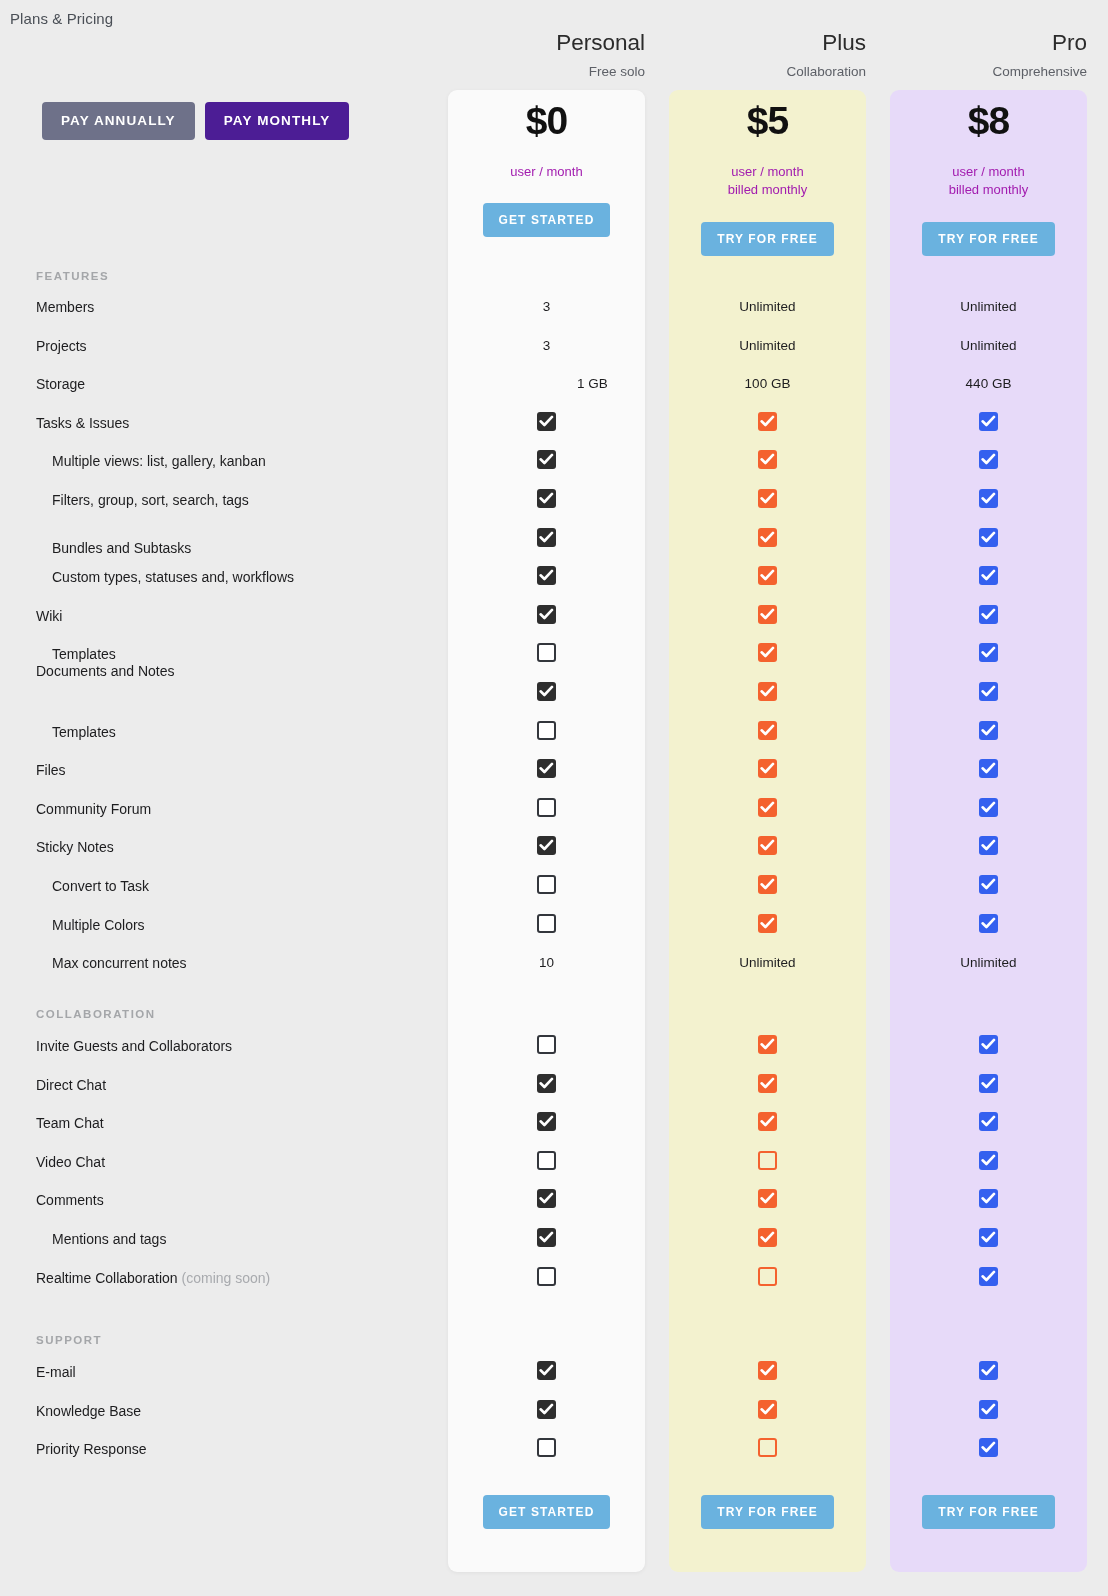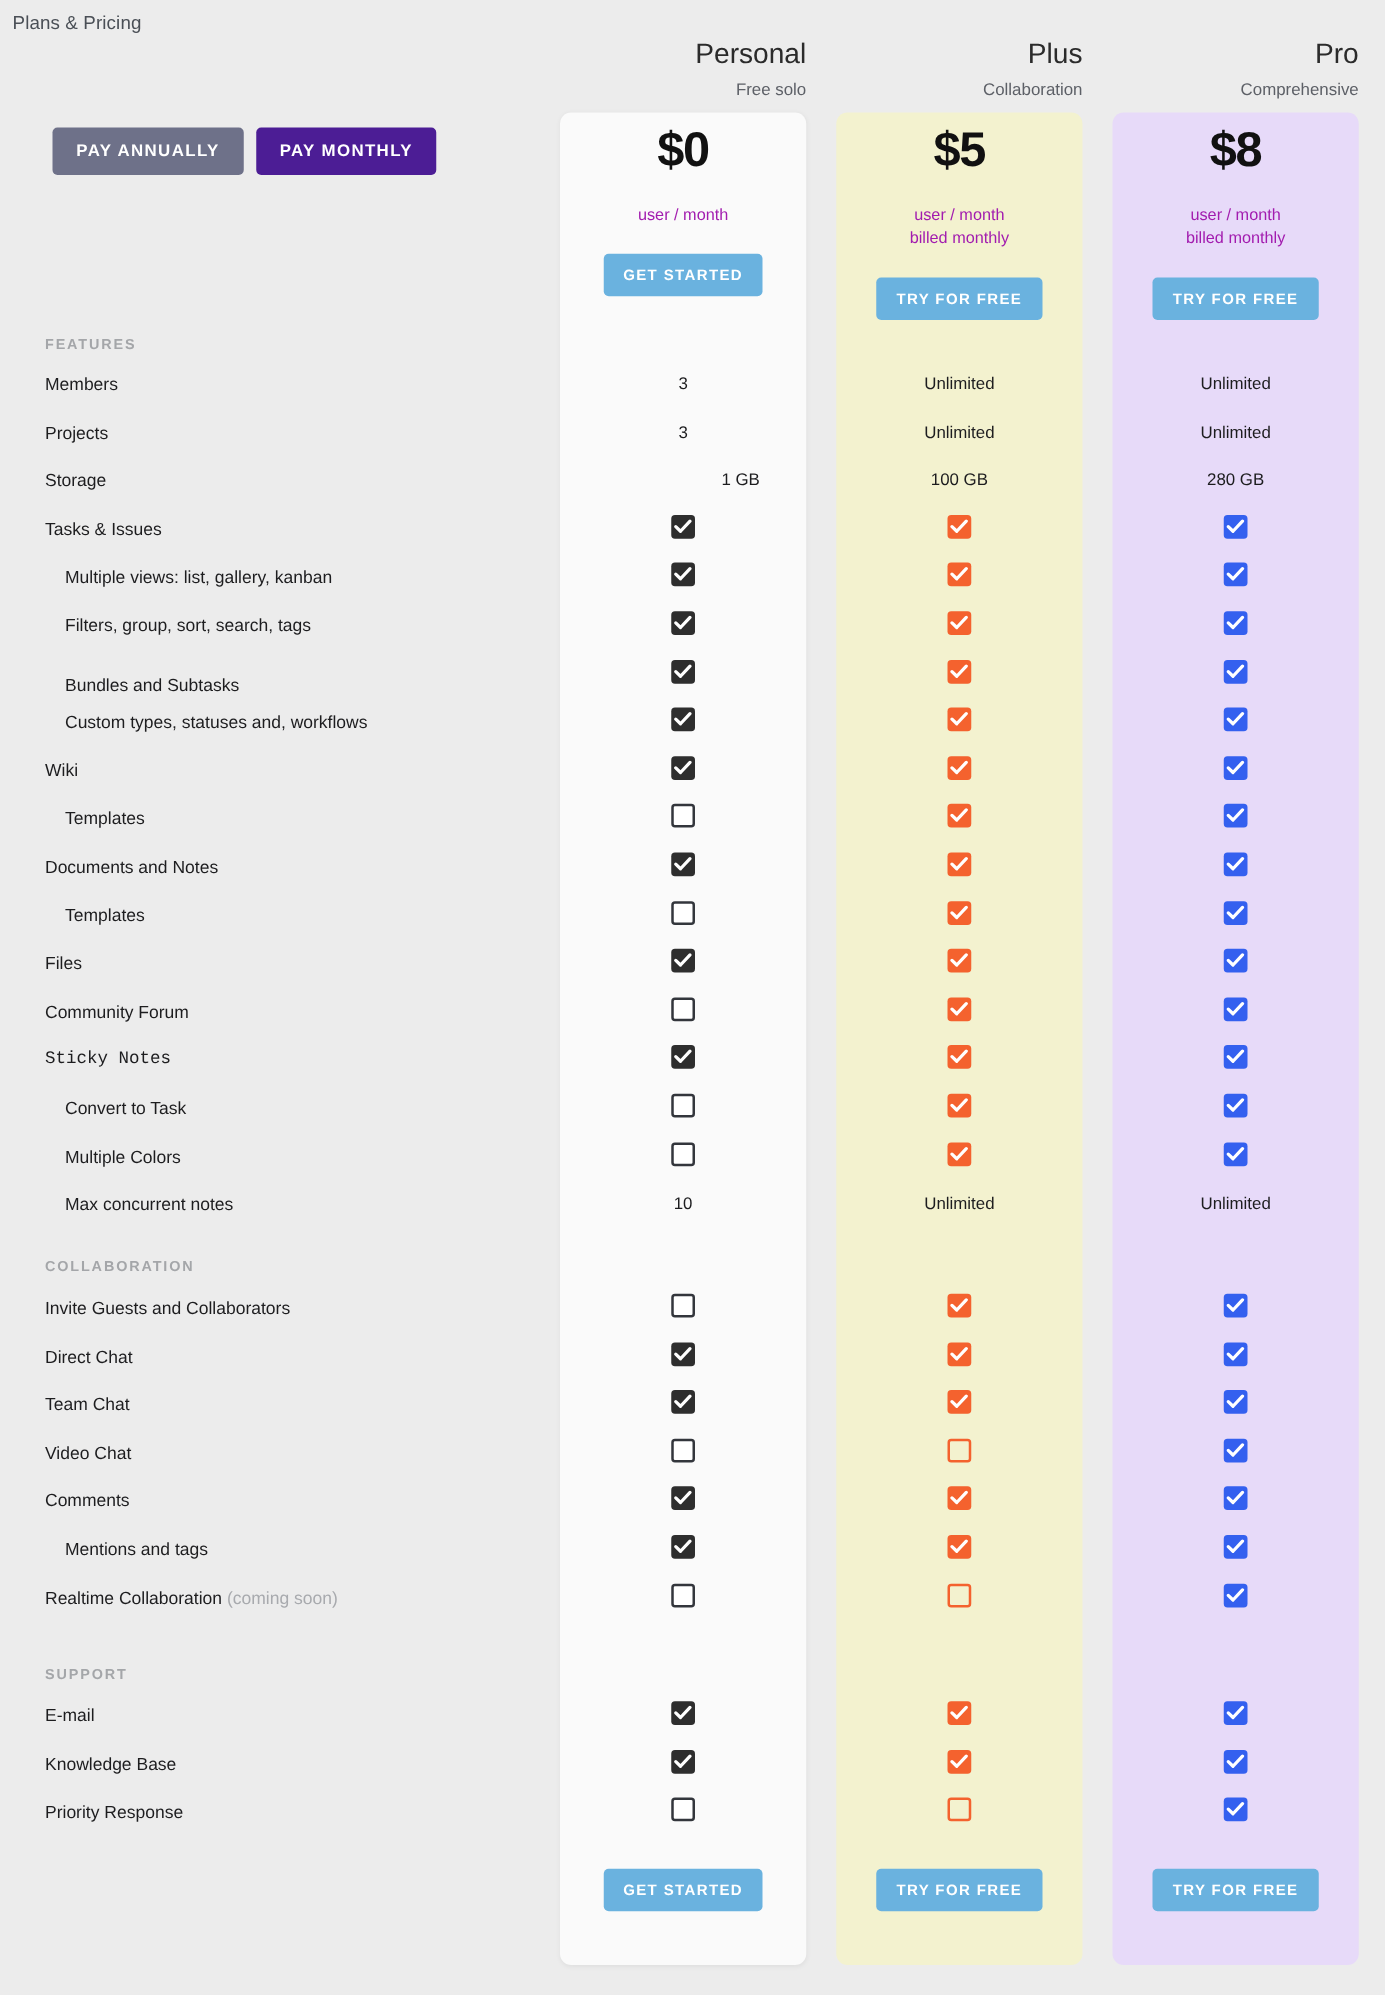--- a/index.html
+++ b/index.html
@@ -159,21 +159,21 @@
       <div class="cell k0" style="top: 299px;">3</div>
       <div class="cell k1" style="top: 299px;">Unlimited</div>
       <div class="cell k2" style="top: 299px;">Unlimited</div>
       <div class="flabel" style="top: 337.6px;">Projects</div>
       <div class="cell k0" style="top: 337.6px;">3</div>
       <div class="cell k1" style="top: 337.6px;">Unlimited</div>
       <div class="cell k2" style="top: 337.6px;">Unlimited</div>
       <div class="flabel" style="top: 376.2px;">Storage</div>
       <div class="cell k0" style="top: 376.2px; margin-left: 46px;">1 GB</div>
       <div class="cell k1" style="top: 376.2px;">100 GB</div>
-      <div class="cell k2" style="top: 376.2px;">280 GB</div>
+      <div class="cell k2" style="top: 376.2px;">440 GB</div>
       <div class="flabel" style="top: 414.8px;">Tasks &amp; Issues</div>
       <div class="cell k0" style="top: 411.8px;"><span class="cb on0"><svg width="15" height="13" viewBox="0 0 15 13">
             <path d="M1.6 6.3 L5.4 10 L13 1.9" stroke="#ffffff" stroke-width="2.6" fill="none" stroke-linecap="round" stroke-linejoin="round"></path>
           </svg></span></div>
       <div class="cell k1" style="top: 411.8px;"><span class="cb on1"><svg width="15" height="13" viewBox="0 0 15 13">
             <path d="M1.6 6.3 L5.4 10 L13 1.9" stroke="#ffffff" stroke-width="2.6" fill="none" stroke-linecap="round" stroke-linejoin="round"></path>
           </svg></span></div>
       <div class="cell k2" style="top: 411.8px;"><span class="cb on2"><svg width="15" height="13" viewBox="0 0 15 13">
             <path d="M1.6 6.3 L5.4 10 L13 1.9" stroke="#ffffff" stroke-width="2.6" fill="none" stroke-linecap="round" stroke-linejoin="round"></path>
           </svg></span></div>
@@ -228,21 +228,21 @@
             <path d="M1.6 6.3 L5.4 10 L13 1.9" stroke="#ffffff" stroke-width="2.6" fill="none" stroke-linecap="round" stroke-linejoin="round"></path>
           </svg></span></div>
       <div class="flabel sub" style="top: 646.4px;">Templates</div>
       <div class="cell k0" style="top: 643.4px;"><span class="cb off0"></span></div>
       <div class="cell k1" style="top: 643.4px;"><span class="cb on1"><svg width="15" height="13" viewBox="0 0 15 13">
             <path d="M1.6 6.3 L5.4 10 L13 1.9" stroke="#ffffff" stroke-width="2.6" fill="none" stroke-linecap="round" stroke-linejoin="round"></path>
           </svg></span></div>
       <div class="cell k2" style="top: 643.4px;"><span class="cb on2"><svg width="15" height="13" viewBox="0 0 15 13">
             <path d="M1.6 6.3 L5.4 10 L13 1.9" stroke="#ffffff" stroke-width="2.6" fill="none" stroke-linecap="round" stroke-linejoin="round"></path>
           </svg></span></div>
-      <div class="flabel" style="top: 685px;">Documents and Notes</div>
+      <div class="flabel" style="top: 663px;">Documents and Notes</div>
       <div class="cell k0" style="top: 682px;"><span class="cb on0"><svg width="15" height="13" viewBox="0 0 15 13">
             <path d="M1.6 6.3 L5.4 10 L13 1.9" stroke="#ffffff" stroke-width="2.6" fill="none" stroke-linecap="round" stroke-linejoin="round"></path>
           </svg></span></div>
       <div class="cell k1" style="top: 682px;"><span class="cb on1"><svg width="15" height="13" viewBox="0 0 15 13">
             <path d="M1.6 6.3 L5.4 10 L13 1.9" stroke="#ffffff" stroke-width="2.6" fill="none" stroke-linecap="round" stroke-linejoin="round"></path>
           </svg></span></div>
       <div class="cell k2" style="top: 682px;"><span class="cb on2"><svg width="15" height="13" viewBox="0 0 15 13">
             <path d="M1.6 6.3 L5.4 10 L13 1.9" stroke="#ffffff" stroke-width="2.6" fill="none" stroke-linecap="round" stroke-linejoin="round"></path>
           </svg></span></div>
       <div class="flabel sub" style="top: 723.6px;">Templates</div>
@@ -264,21 +264,21 @@
             <path d="M1.6 6.3 L5.4 10 L13 1.9" stroke="#ffffff" stroke-width="2.6" fill="none" stroke-linecap="round" stroke-linejoin="round"></path>
           </svg></span></div>
       <div class="flabel" style="top: 800.8px;">Community Forum</div>
       <div class="cell k0" style="top: 797.8px;"><span class="cb off0"></span></div>
       <div class="cell k1" style="top: 797.8px;"><span class="cb on1"><svg width="15" height="13" viewBox="0 0 15 13">
             <path d="M1.6 6.3 L5.4 10 L13 1.9" stroke="#ffffff" stroke-width="2.6" fill="none" stroke-linecap="round" stroke-linejoin="round"></path>
           </svg></span></div>
       <div class="cell k2" style="top: 797.8px;"><span class="cb on2"><svg width="15" height="13" viewBox="0 0 15 13">
             <path d="M1.6 6.3 L5.4 10 L13 1.9" stroke="#ffffff" stroke-width="2.6" fill="none" stroke-linecap="round" stroke-linejoin="round"></path>
           </svg></span></div>
-      <div class="flabel" style="top: 839.4px; font-family: Liberation Mono, monospace;">Sticky Notes</div>
+      <div class="flabel" style="top: 839.4px;">Sticky Notes</div>
       <div class="cell k0" style="top: 836.4px;"><span class="cb on0"><svg width="15" height="13" viewBox="0 0 15 13">
             <path d="M1.6 6.3 L5.4 10 L13 1.9" stroke="#ffffff" stroke-width="2.6" fill="none" stroke-linecap="round" stroke-linejoin="round"></path>
           </svg></span></div>
       <div class="cell k1" style="top: 836.4px;"><span class="cb on1"><svg width="15" height="13" viewBox="0 0 15 13">
             <path d="M1.6 6.3 L5.4 10 L13 1.9" stroke="#ffffff" stroke-width="2.6" fill="none" stroke-linecap="round" stroke-linejoin="round"></path>
           </svg></span></div>
       <div class="cell k2" style="top: 836.4px;"><span class="cb on2"><svg width="15" height="13" viewBox="0 0 15 13">
             <path d="M1.6 6.3 L5.4 10 L13 1.9" stroke="#ffffff" stroke-width="2.6" fill="none" stroke-linecap="round" stroke-linejoin="round"></path>
           </svg></span></div>
       <div class="flabel sub" style="top: 878px;">Convert to Task</div>

